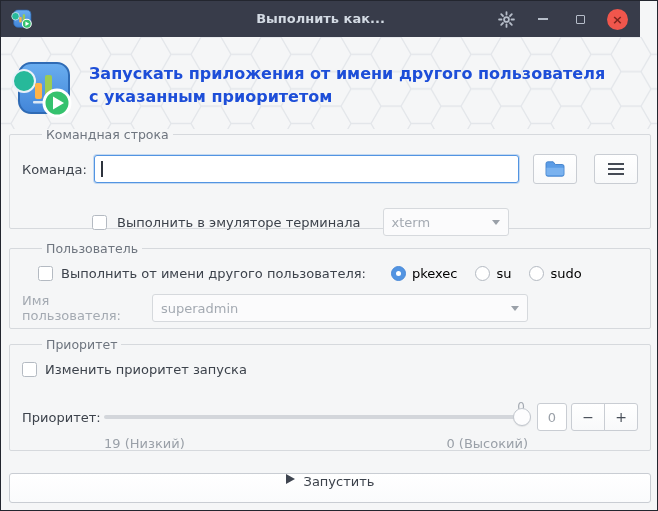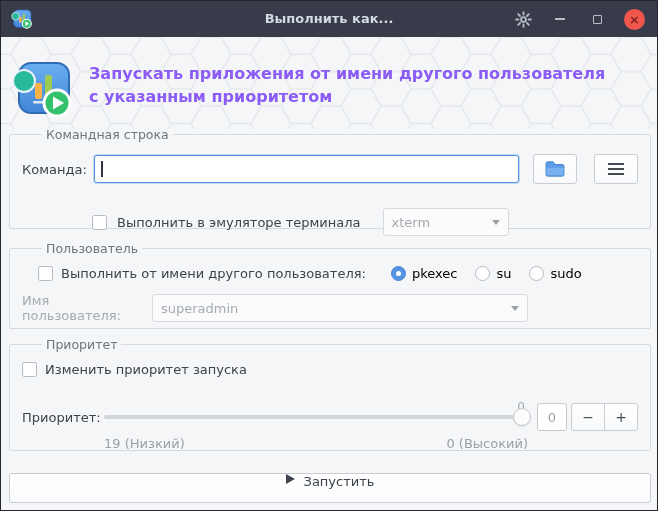--- a/index.html
+++ b/index.html
@@ -3,36 +3,36 @@
 <meta charset="utf-8">
 <style>
   * { box-sizing: border-box; margin: 0; padding: 0; }
   html,body { width:658px; height:511px; background:#fff; }
   body { font-family:"DejaVu Sans","Liberation Sans",sans-serif; font-size:13px; color:#3d434c; }
 
   .window { position:relative; width:658px; height:511px; background:#f5f6f7;
             border:1px solid #23262f; overflow:hidden; }
 
   
-  .titlebar { position:absolute; top:0; left:0; right:0; height:36px; background:#383c4a; }
+  .titlebar { position:absolute; top:0; left:0; right:17px; height:36px; background:#383c4a; }
   .tb-appicon { position:absolute; left:10px; top:7px; width:22px; height:22px; }
   .tb-title { position:absolute; left:0; right:0; top:0; height:36px; line-height:36px;
               text-align:center; color:#d3dae3; font-weight:bold; font-size:13px; }
   .tb-controls { position:absolute; right:12px; top:0; height:36px; display:flex; align-items:center; gap:17px; }
   .tb-btn { width:20px; height:20px; display:flex; align-items:center; justify-content:center; cursor:default; }
   .minline { width:10px; height:2px; background:#b6bdc9; }
   .sq { width:9px; height:9px; border:1.5px solid #b6bdc9; border-radius:1px; }
   .closebtn { width:21px; height:21px; border-radius:50%; background:#f0564c; display:flex;
               align-items:center; justify-content:center; color:#7e241d; font-size:13px; font-weight:bold; line-height:1; }
 
   
   .hexbg { position:absolute; top:36px; left:0; width:658px; height:92px; pointer-events:none; }
   .header-icon { position:absolute; left:10px; top:56px; width:64px; height:64px; }
   .header-title { position:absolute; left:88px; top:61px; font-size:16px; font-weight:bold;
-                  color:#8b5cf6; line-height:23px; }
+                  color:#1d4ed8; line-height:23px; }
 
   
   fieldset.f { position:absolute; left:8px; width:642px; border:1px solid #d6d9dd;
                border-radius:2px; padding:4px 12px 10px; background:transparent; }
   fieldset.f legend { font-size:12.5px; color:#6e757f; padding:0 4px; margin-left:20px; }
   .f1 { top:126px; height:102px; }
   .f2 { top:240px; height:88px; }
   .f3 { top:336px; height:114px; }
 
   .row { display:flex; align-items:center; }

